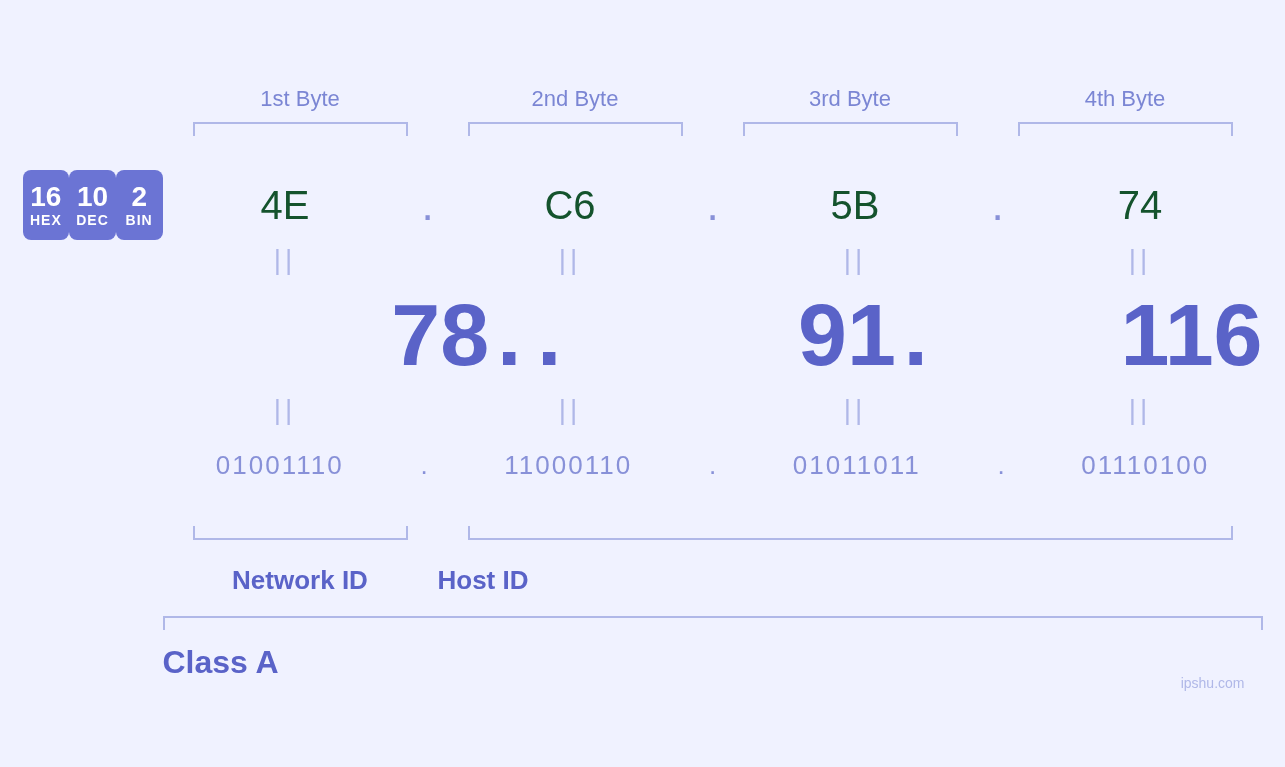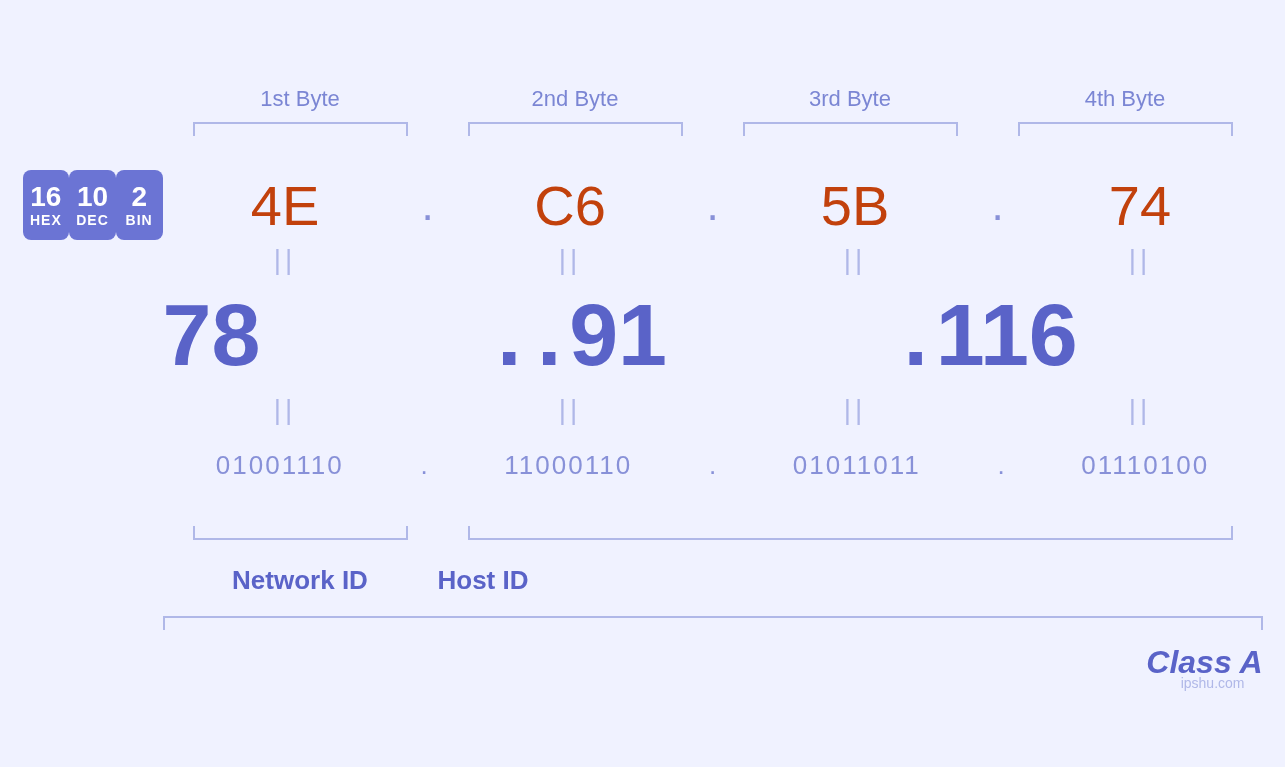--- a/index.html
+++ b/index.html
@@ -141,22 +141,22 @@
     
     .hex-row {
       display: flex;
       align-items: center;
       height: 70px;
     }
 
     .hex-value {
       flex: 1;
       text-align: center;
-      color: #c2410c;
-      font-size: 56px;
+      color: #14532d;
+      font-size: 40px;
       font-weight: 400;
     }
 
     .dot-separator {
       color: #8891d8;
       font-size: 44px;
       font-weight: 400;
       width: 40px;
       text-align: center;
     }
@@ -182,21 +182,21 @@
 
     
     .dec-row {
       display: flex;
       align-items: center;
       height: 110px;
     }
 
     .dec-value {
       flex: 1;
-      text-align: left;
+      text-align: right;
       color: #5a63c8;
       font-size: 88px;
       font-weight: bold;
     }
 
     .dot-separator-large {
       color: #5a63c8;
       font-size: 88px;
       font-weight: bold;
       width: 40px;
@@ -365,24 +365,23 @@
       position: absolute;
       right: 0;
       top: 0;
       width: 2px;
       height: 14px;
       background: #b0b8e8;
     }
 
     .class-label-row {
       display: flex;
-      justify-content: flex-end;
+      justify-content: flex-start;
       align-items: center;
       margin-top: 8px;
-      font-style: italic;
     }
 
     .class-a-label {
       color: #5a63c8;
       font-size: 32px;
       font-weight: bold;
       text-align: center;
     }
 
     .watermark {

